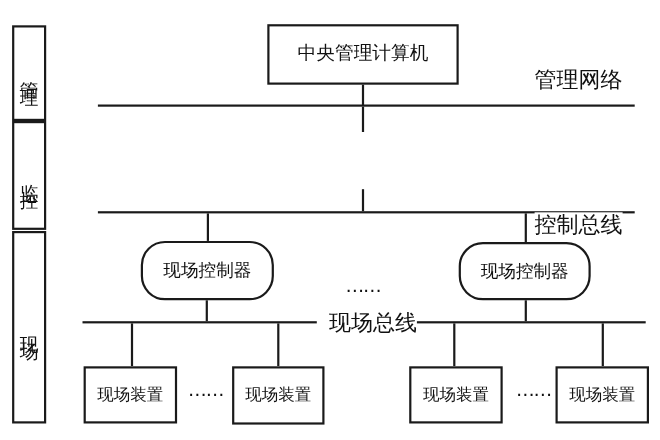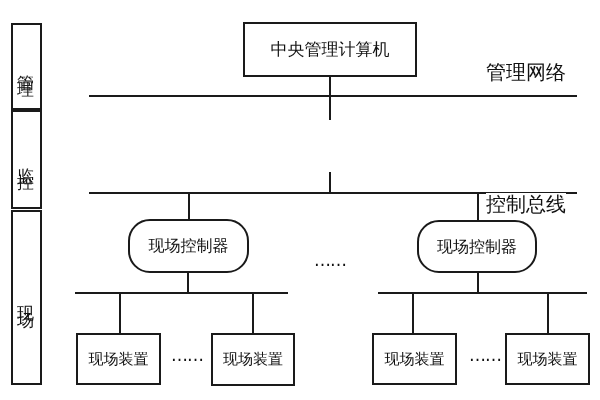--- a/index.html
+++ b/index.html
@@ -97,20 +97,21 @@
   </div>
   <div class="box ctrl" style="left:417px; top:220px; width:120px; height:53px;">
     <span>现场控制器</span>
   </div>
   <div class="dots" style="left:308px; top:250px;">……</div>
 
   <div class="vline" style="left:187px; top:273px; height:19px;"></div>
   <div class="vline" style="left:477px; top:273px; height:19px;"></div>
   <div class="hline" style="left:75px; top:292px; width:213px;"></div>
   <div class="hline" style="left:378px; top:292px; width:209px;"></div>
+  <div class="bus-label" style="left:299px; top:282px;">现场总线</div>
 
   <div class="vline" style="left:119px; top:294px; height:39px;"></div>
   <div class="vline" style="left:252px; top:294px; height:39px;"></div>
   <div class="vline" style="left:412px; top:294px; height:39px;"></div>
   <div class="vline" style="left:547px; top:294px; height:39px;"></div>
 
   <div class="box dev" style="left:76px; top:333px; width:85px; height:52px;">
     <span>现场装置</span>
   </div>
   <div class="dots" style="left:165px; top:345px;">……</div>

